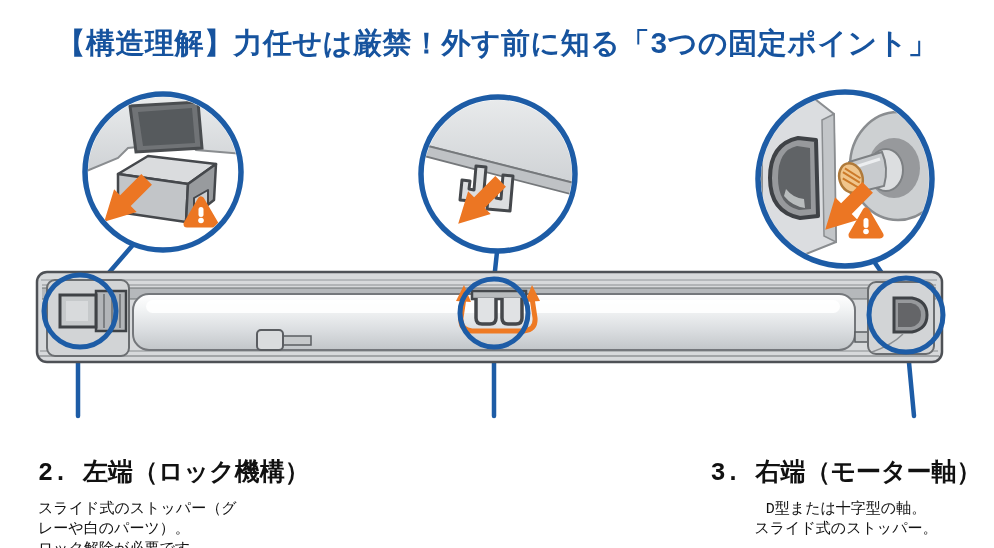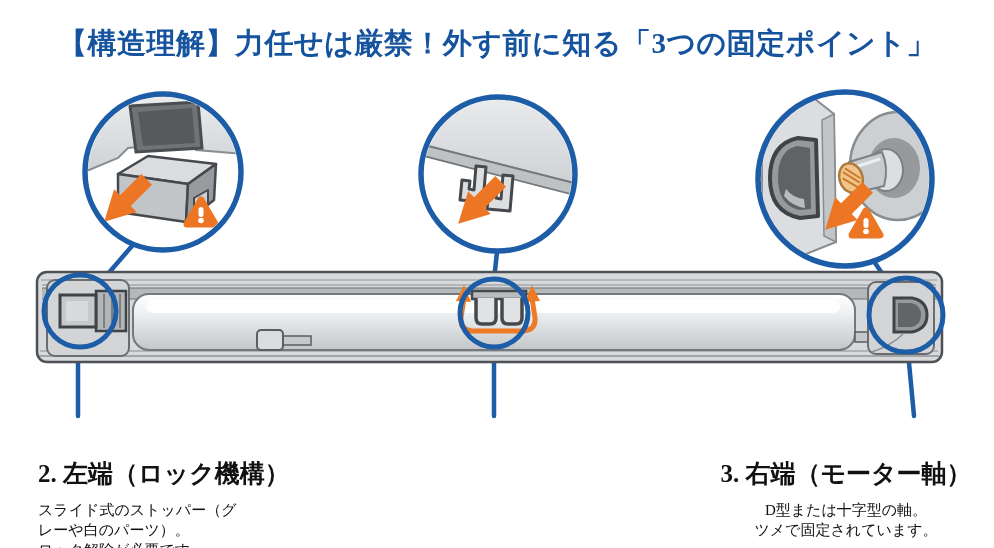--- a/index.html
+++ b/index.html
@@ -1,17 +1,17 @@
 <!DOCTYPE html>
 <html><head>
 <meta charset="utf-8">
 <style>
   html,body{margin:0;padding:0;background:#fff;}
   .stage{position:relative;width:994px;height:548px;background:#ffffff;overflow:hidden;
-         font-family:Liberation Serif, serif;}
+         font-family:Liberation Mono, monospace;}
   .title{position:absolute;top:24px;left:0;width:994px;margin:0;text-align:center;
          font-size:29px;font-weight:800;color:#16539E;letter-spacing:.5px;}
   .diagram{position:absolute;top:82px;left:0;}
   .label{position:absolute;top:444px;color:#111;margin-top:14px;}
   .label h2{margin:0 0 11px 0;font-size:25px;font-weight:800;line-height:1.25;color:#111;}
   .label p{margin:0;font-size:15px;line-height:1.34;white-space:pre-line;color:#111;}
   .label.pos-l{left:38px;width:315px;}
   .label.pos-c{left:375px;width:300px;}
   .label.pos-r{left:698px;width:296px;text-align:center;}
 </style>
@@ -175,16 +175,16 @@
     <h2>2. 左端（ロック機構）</h2>
     <p>スライド式のストッパー（グ
 レーや白のパーツ）。
 ロック解除が必要です。</p>
   </section>
 
 
   <section class="label pos-r">
     <h2>3. 右端（モーター軸）</h2>
     <p>D型または十字型の軸。
-ツメで固定されています。</p>
+スライド式のストッパー。</p>
   </section>
 
 </div>
 
 </body></html>

